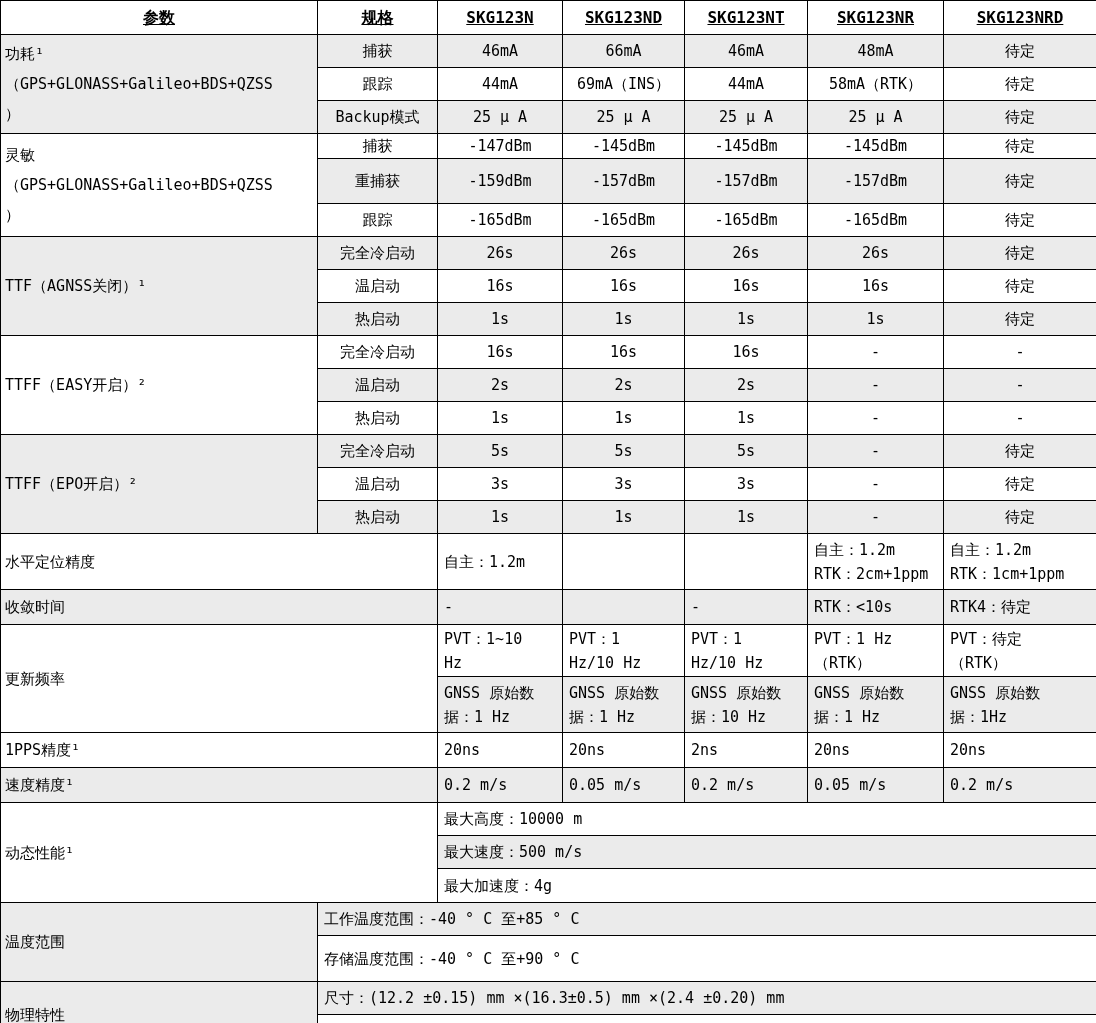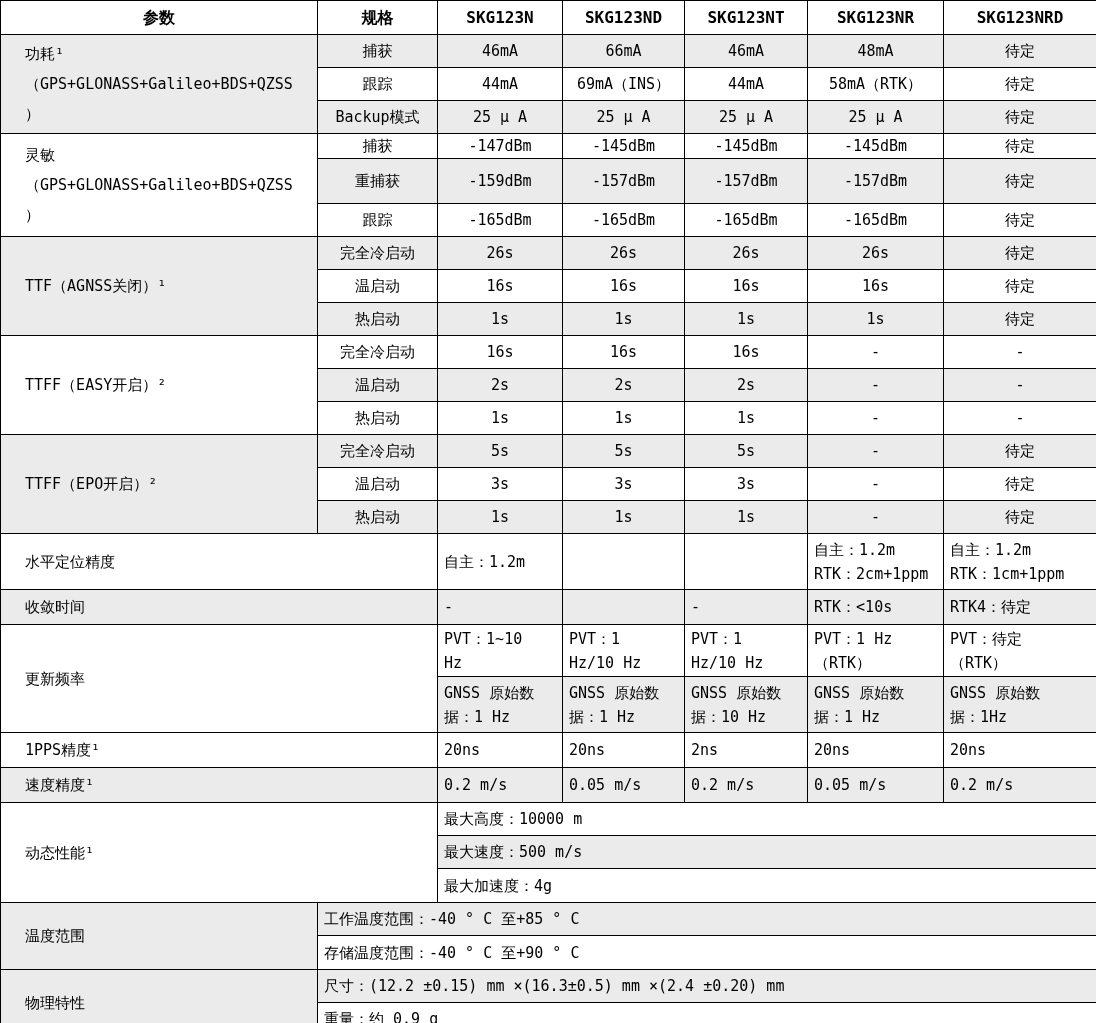--- a/index.html
+++ b/index.html
@@ -1,25 +1,25 @@
 <!DOCTYPE html>
 <html><head>
 <meta charset="utf-8">
 <style>
   html,body{margin:0;padding:0;background:#ffffff;}
   body{width:1096px;color:#000;font-family:"DejaVu Sans Mono","DejaVu Sans",monospace;}
   table{border-collapse:collapse;table-layout:fixed;width:1096px;}
   td,th{border:1px solid #000000;padding:0 6px;font-size:15px;line-height:24px;
         vertical-align:middle;white-space:pre-wrap;overflow:hidden;word-break:break-word;}
-  th{font-weight:bold;font-size:16px;text-align:center;background:#ffffff;}
+  th{font-weight:bold;font-size:16px;text-align:center;background:#ffffff;text-decoration:underline;}
   .c{text-align:center;}
   .l{text-align:left;}
   .g{background:#ebebeb;}
   .w{background:#ffffff;}
-  .param{text-align:left;padding:2px 24px;line-height:30px;}
+  .param{text-align:left;padding:2px 4px;line-height:30px;}
 </style>
 </head>
 <body>
 
 <table>
   <colgroup>
     <col style="width:317px">
       <col style="width:120px">
       <col style="width:125px">
     <col style="width:122px">
@@ -245,21 +245,21 @@
     <td class="l g" colspan="5">最大速度：500 m/s</td>
   </tr>
   <tr style="height:34px">
     <td class="l w" colspan="5">最大加速度：4g</td>
   </tr>
 
   <tr style="height:33px">
     <td class="param g" rowspan="2">温度范围</td>
     <td class="l g" colspan="6">工作温度范围：-40 ° C 至+85 ° C</td>
   </tr>
-  <tr style="height:34px">
+  <tr style="height:46px">
     <td class="l w" colspan="6">存储温度范围：-40 ° C 至+90 ° C</td>
   </tr>
 
   <tr style="height:33px">
     <td class="param g" rowspan="2">物理特性</td>
     <td class="l g" colspan="6">尺寸：(12.2 ±0.15) mm ×(16.3±0.5) mm ×(2.4 ±0.20) mm</td>
   </tr>
   <tr style="height:33px">
     <td class="l w" colspan="6">重量：约 0.9 g</td>
   </tr>

